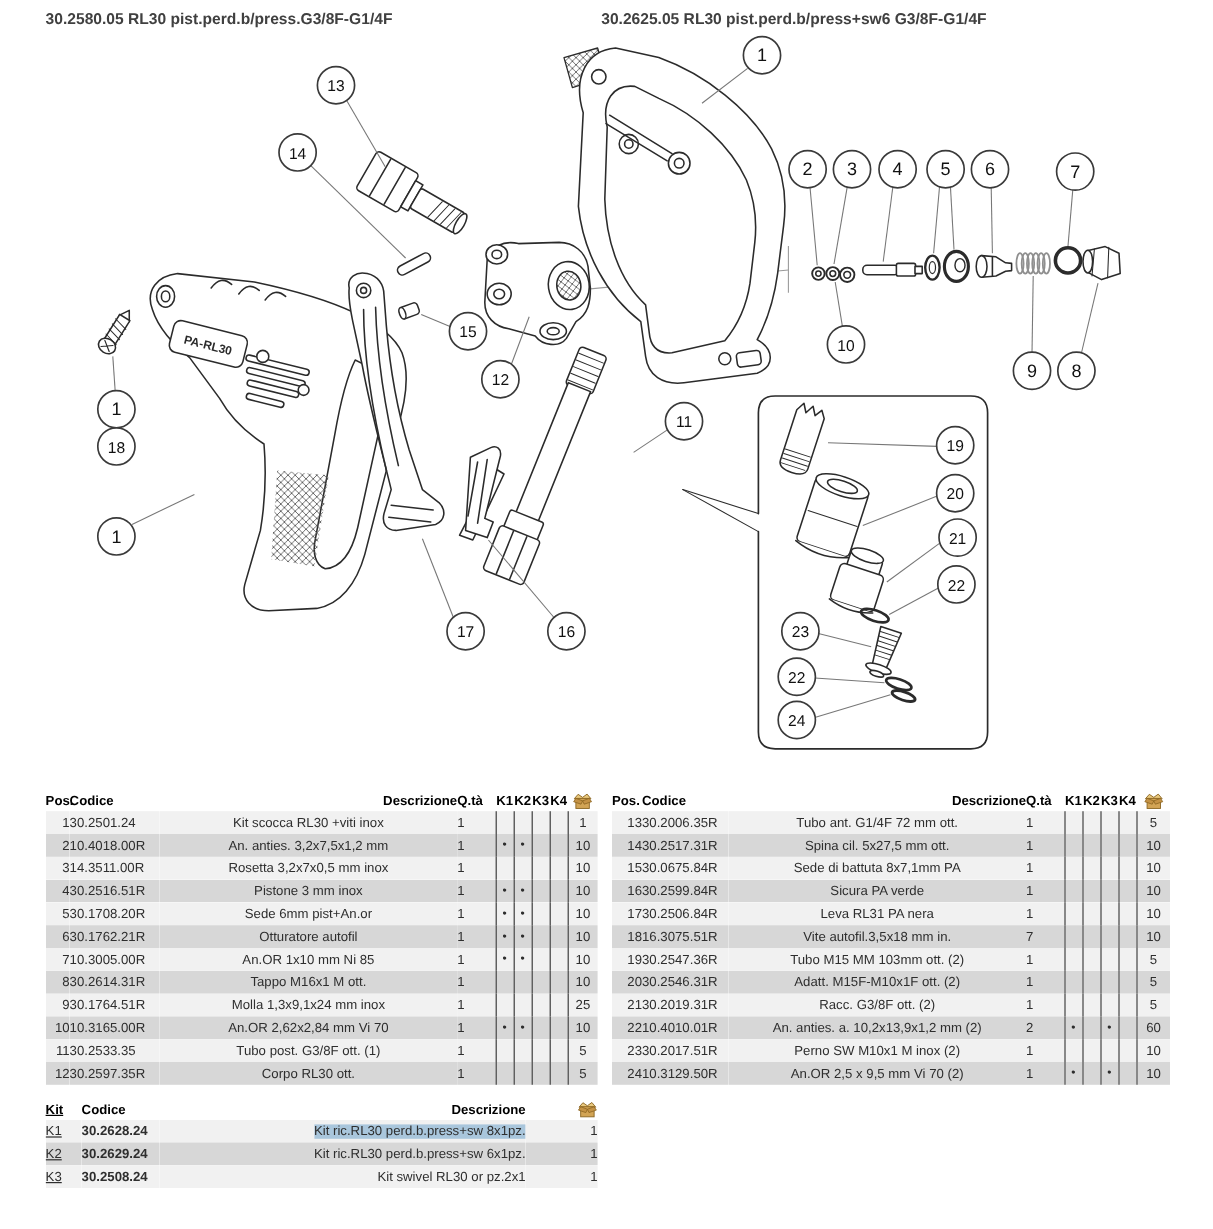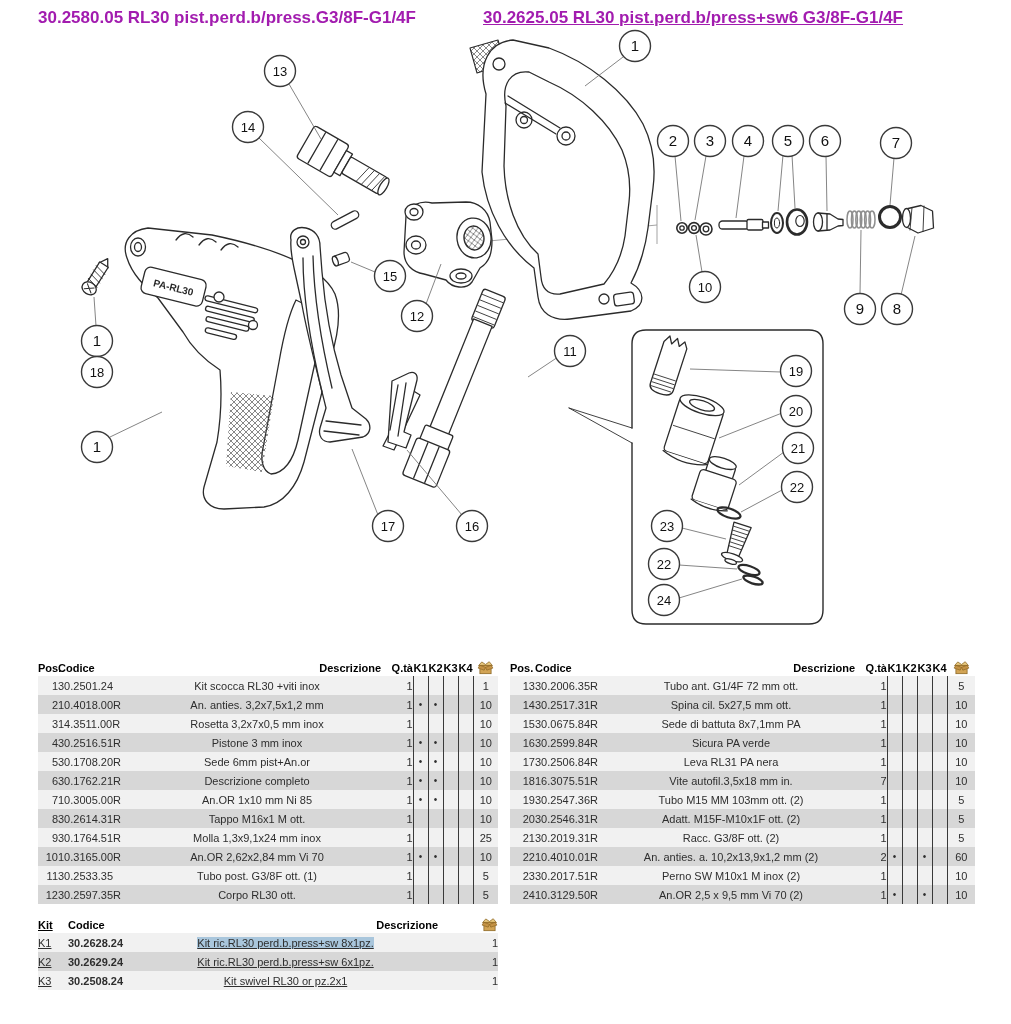--- a/index.html
+++ b/index.html
@@ -1,45 +1,45 @@
 <!DOCTYPE html>
 <html><head>
 <meta charset="utf-8">
 <style>
   html,body{margin:0;padding:0;}
   body{
     width:1011px;height:1024px;position:relative;background:#fff;
     font-family:"Liberation Sans", sans-serif;color:#222;overflow:hidden;
   }
-  .title{position:absolute;top:8px;font-size:17px;font-weight:bold;color:#a21caf;white-space:nowrap;}
+  .title{position:absolute;top:8px;font-size:13px;font-weight:bold;color:#404040;white-space:nowrap;}
   #title-left{left:38px;}
-  #title-right{left:483px;text-decoration:underline;}
+  #title-right{left:501px;}
   #diagram{position:absolute;left:0;top:0;}
 
   table.parts{position:absolute;border-collapse:collapse;table-layout:fixed;font-size:11px;color:#2e2e2e;}
   table.parts th{font-weight:bold;color:#000;height:17px;padding:0;font-size:11px;white-space:nowrap;}
   table.parts td{height:19px;padding:0;white-space:nowrap;overflow:hidden;}
   #table-left{left:38px;top:659px;width:460px;}
   #table-right{left:510px;top:659px;width:465px;}
   #table-kit{left:38px;top:916px;width:460px;}
   tr.lt{background:#f1f1f1;}
   tr.dk{background:#d7d7d7;}
   .h-pos,.c-pos{text-align:right;padding-right:3px;}
   .h-pos{text-align:left;padding-left:2px;}
   .h-code,.c-code{text-align:left;padding-left:4px;}
   .h-desc{text-align:right;}
   .c-desc{text-align:center;}
-  .h-qty,.c-qty{text-align:right;}
+  .h-qty,.c-qty{text-align:left;}
   .h-k{text-align:center;padding:0;}
   .c-k{text-align:center;border-left:1px solid #3a3a3a;font-size:10px;}
   .h-pack{text-align:center;}
   .c-pack{text-align:center;border-left:1px solid #3a3a3a;}
   .k-kit{text-align:left;padding-left:4px;text-decoration:underline;}
   .k-code{text-align:left;padding-left:10px;font-weight:bold;}
-  .k-desc{text-align:center;text-decoration:underline;}
+  .k-desc{text-align:right;}
   .k-pack{text-align:right;padding-right:8px;}
   .hk-pack{text-align:right;padding-right:4px;}
   .hl{background:#a9c6dc;}
   #footer{position:absolute;left:45px;top:1031px;font-size:17px;color:#222;}
   #footer span{margin-right:14px;}
   svg.basket{width:17px;height:14px;vertical-align:middle;}
 </style>
 </head>
 <body>
 
@@ -469,21 +469,21 @@
         <td class="c-qty">1</td>
         <td class="c-k">•</td>
         <td class="c-k">•</td>
         <td class="c-k"></td>
         <td class="c-k"></td>
         <td class="c-pack">10</td>
       </tr>
       <tr class="dk">
         <td class="c-pos">6</td>
         <td class="c-code">30.1762.21R</td>
-        <td class="c-desc">Descrizione completo</td>
+        <td class="c-desc">Otturatore autofil</td>
         <td class="c-qty">1</td>
         <td class="c-k">•</td>
         <td class="c-k">•</td>
         <td class="c-k"></td>
         <td class="c-k"></td>
         <td class="c-pack">10</td>
       </tr>
       <tr class="lt">
         <td class="c-pos">7</td>
         <td class="c-code">10.3005.00R</td>

